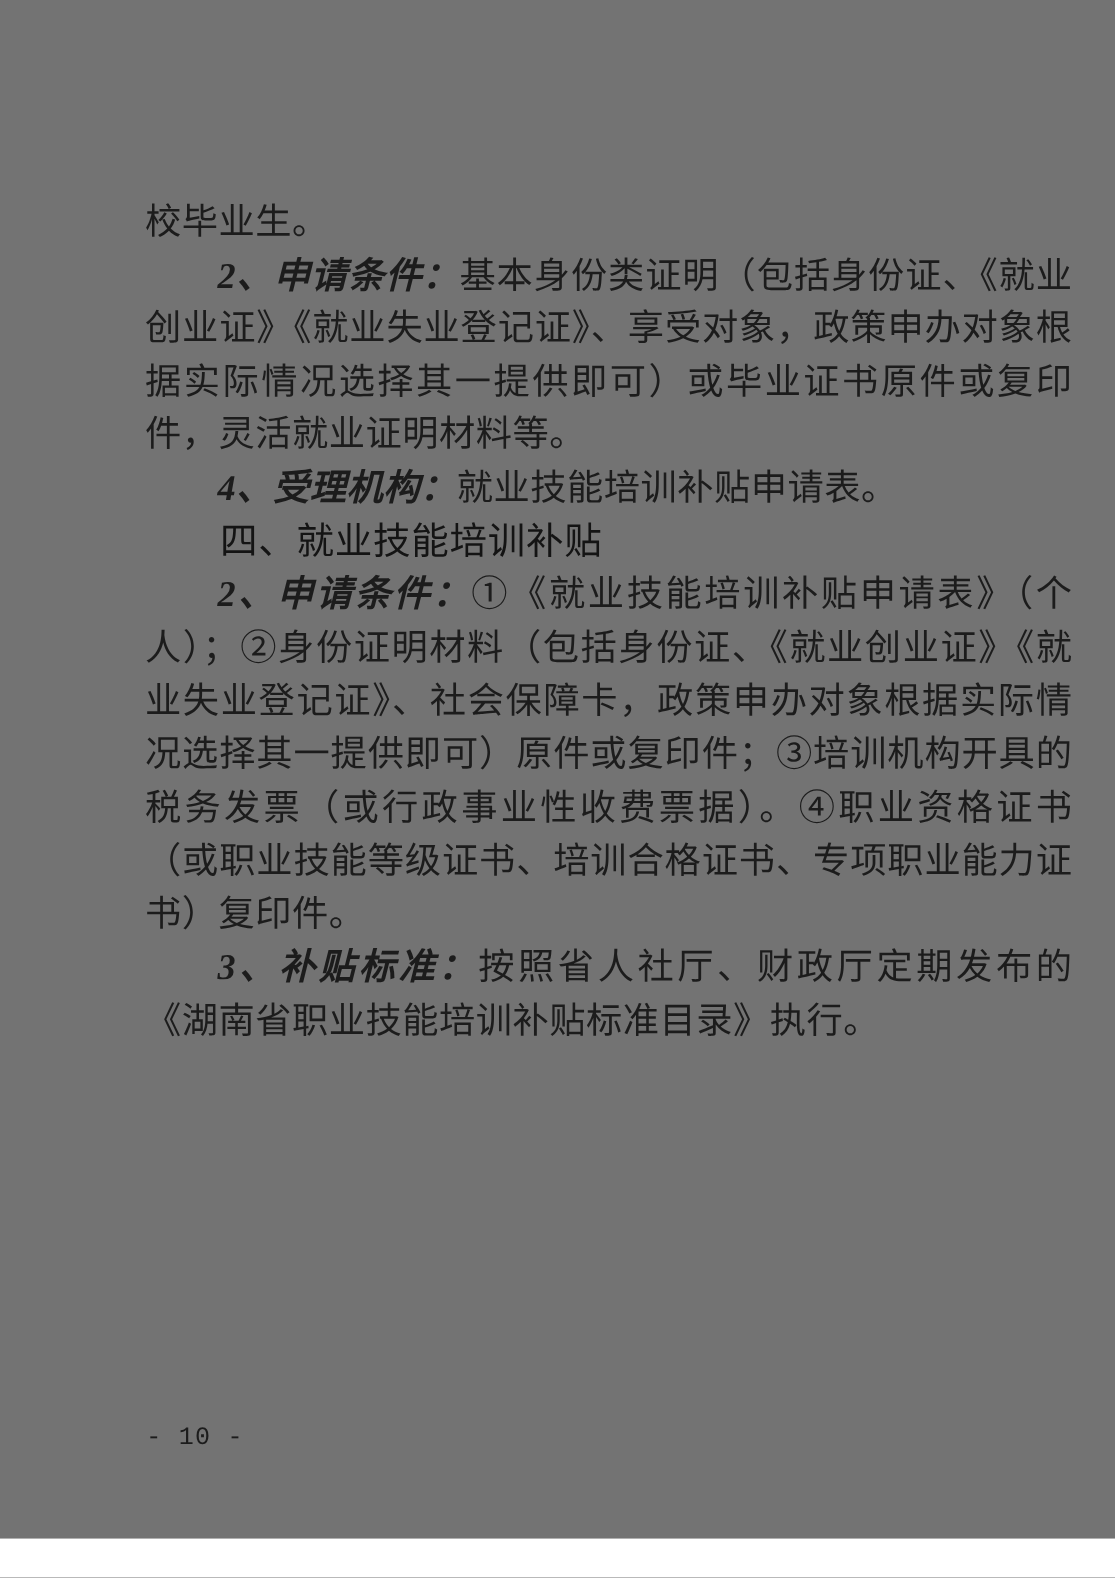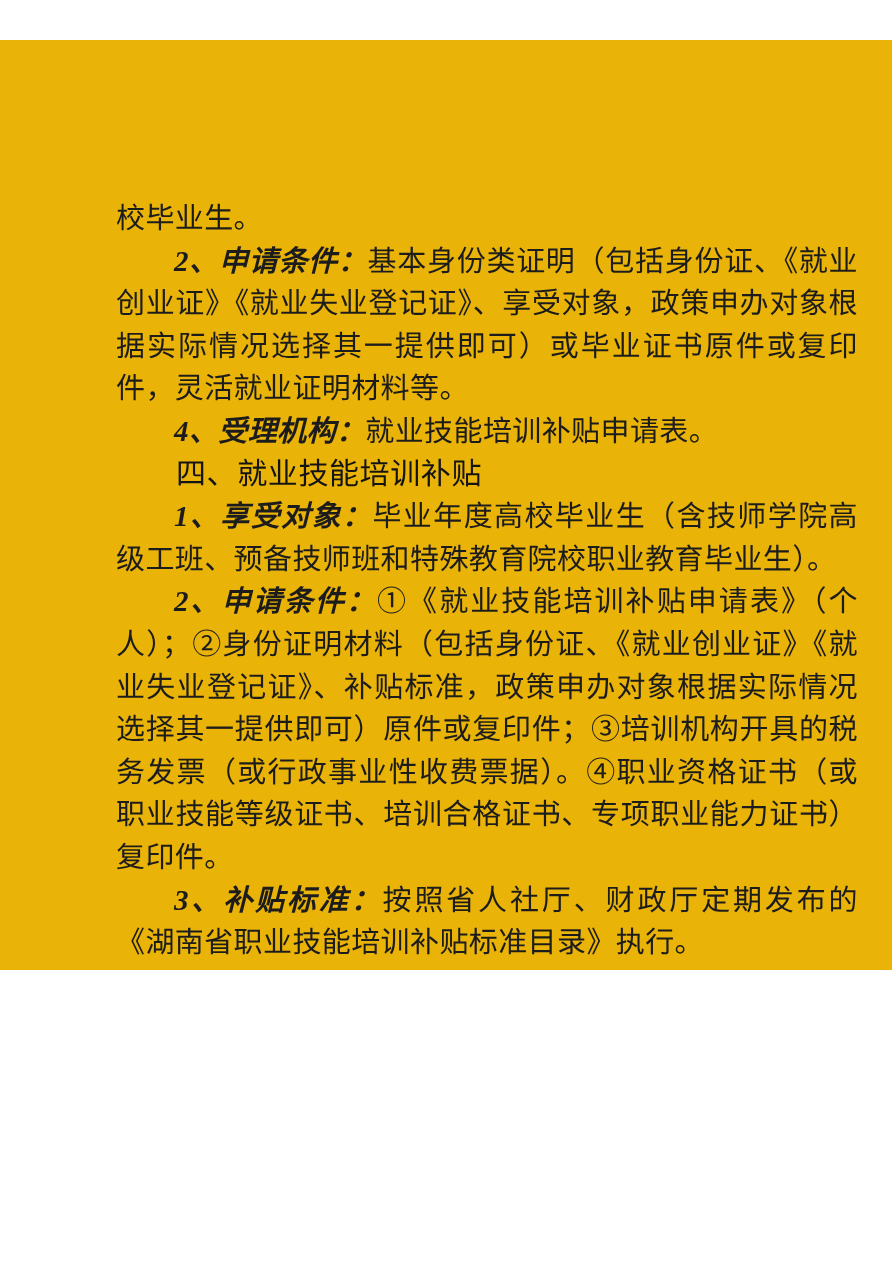--- a/index.html
+++ b/index.html
@@ -3,26 +3,25 @@
 <meta charset="utf-8">
 <style>
   html, body {
     margin: 0;
     padding: 0;
     background: #ffffff;
   }
   .page {
     position: relative;
     width: 892px;
-    height: 930px;
-    background: #eab308;
+    height: 1231px;
+    background: #737373;
     overflow: hidden;
     font-family: "Liberation Serif", "DejaVu Serif", serif;
     color: #1c1c1c;
-    margin-top: 40px;
   }
   .content {
     position: absolute;
     left: 116px;
     top: 157px;
     width: 742px;
   }
   .para {
     margin: 0;
     font-size: 29px;
@@ -68,23 +67,22 @@
 
     <p class="para no-indent"><span>校毕业生。</span></p>
 
     <p class="para"><span class="lead-label">2、申请条件：</span><span>基本身份类证明（包括身份证、《就业创业证》《就业失业登记证》、享受对象，政策申办对象根据实际情况选择其一提供即可）或毕业证书原件或复印件，灵活就业证明材料等。</span></p>
 
 
     <p class="para"><span class="lead-label">4、受理机构：</span><span>就业技能培训补贴申请表。</span></p>
 
     <h2 class="section-heading">四、就业技能培训补贴</h2>
 
-    <p class="para"><span class="lead-label">1、享受对象：</span><span>毕业年度高校毕业生（含技师学院高级工班、预备技师班和特殊教育院校职业教育毕业生）。</span></p>
 
-    <p class="para"><span class="lead-label">2、申请条件：</span><span>①《就业技能培训补贴申请表》（个人）；②身份证明材料（包括身份证、《就业创业证》《就业失业登记证》、补贴标准，政策申办对象根据实际情况选择其一提供即可）原件或复印件；③培训机构开具的税务发票（或行政事业性收费票据）。④职业资格证书（或职业技能等级证书、培训合格证书、专项职业能力证书）复印件。</span></p>
+    <p class="para"><span class="lead-label">2、申请条件：</span><span>①《就业技能培训补贴申请表》（个人）；②身份证明材料（包括身份证、《就业创业证》《就业失业登记证》、社会保障卡，政策申办对象根据实际情况选择其一提供即可）原件或复印件；③培训机构开具的税务发票（或行政事业性收费票据）。④职业资格证书（或职业技能等级证书、培训合格证书、专项职业能力证书）复印件。</span></p>
 
     <p class="para"><span class="lead-label">3、补贴标准：</span><span>按照省人社厅、财政厅定期发布的《湖南省职业技能培训补贴标准目录》执行。</span></p>
 
 
   </div>
 
   <div class="page-number">- 10 -</div>
 </div>
 
 </body></html>

